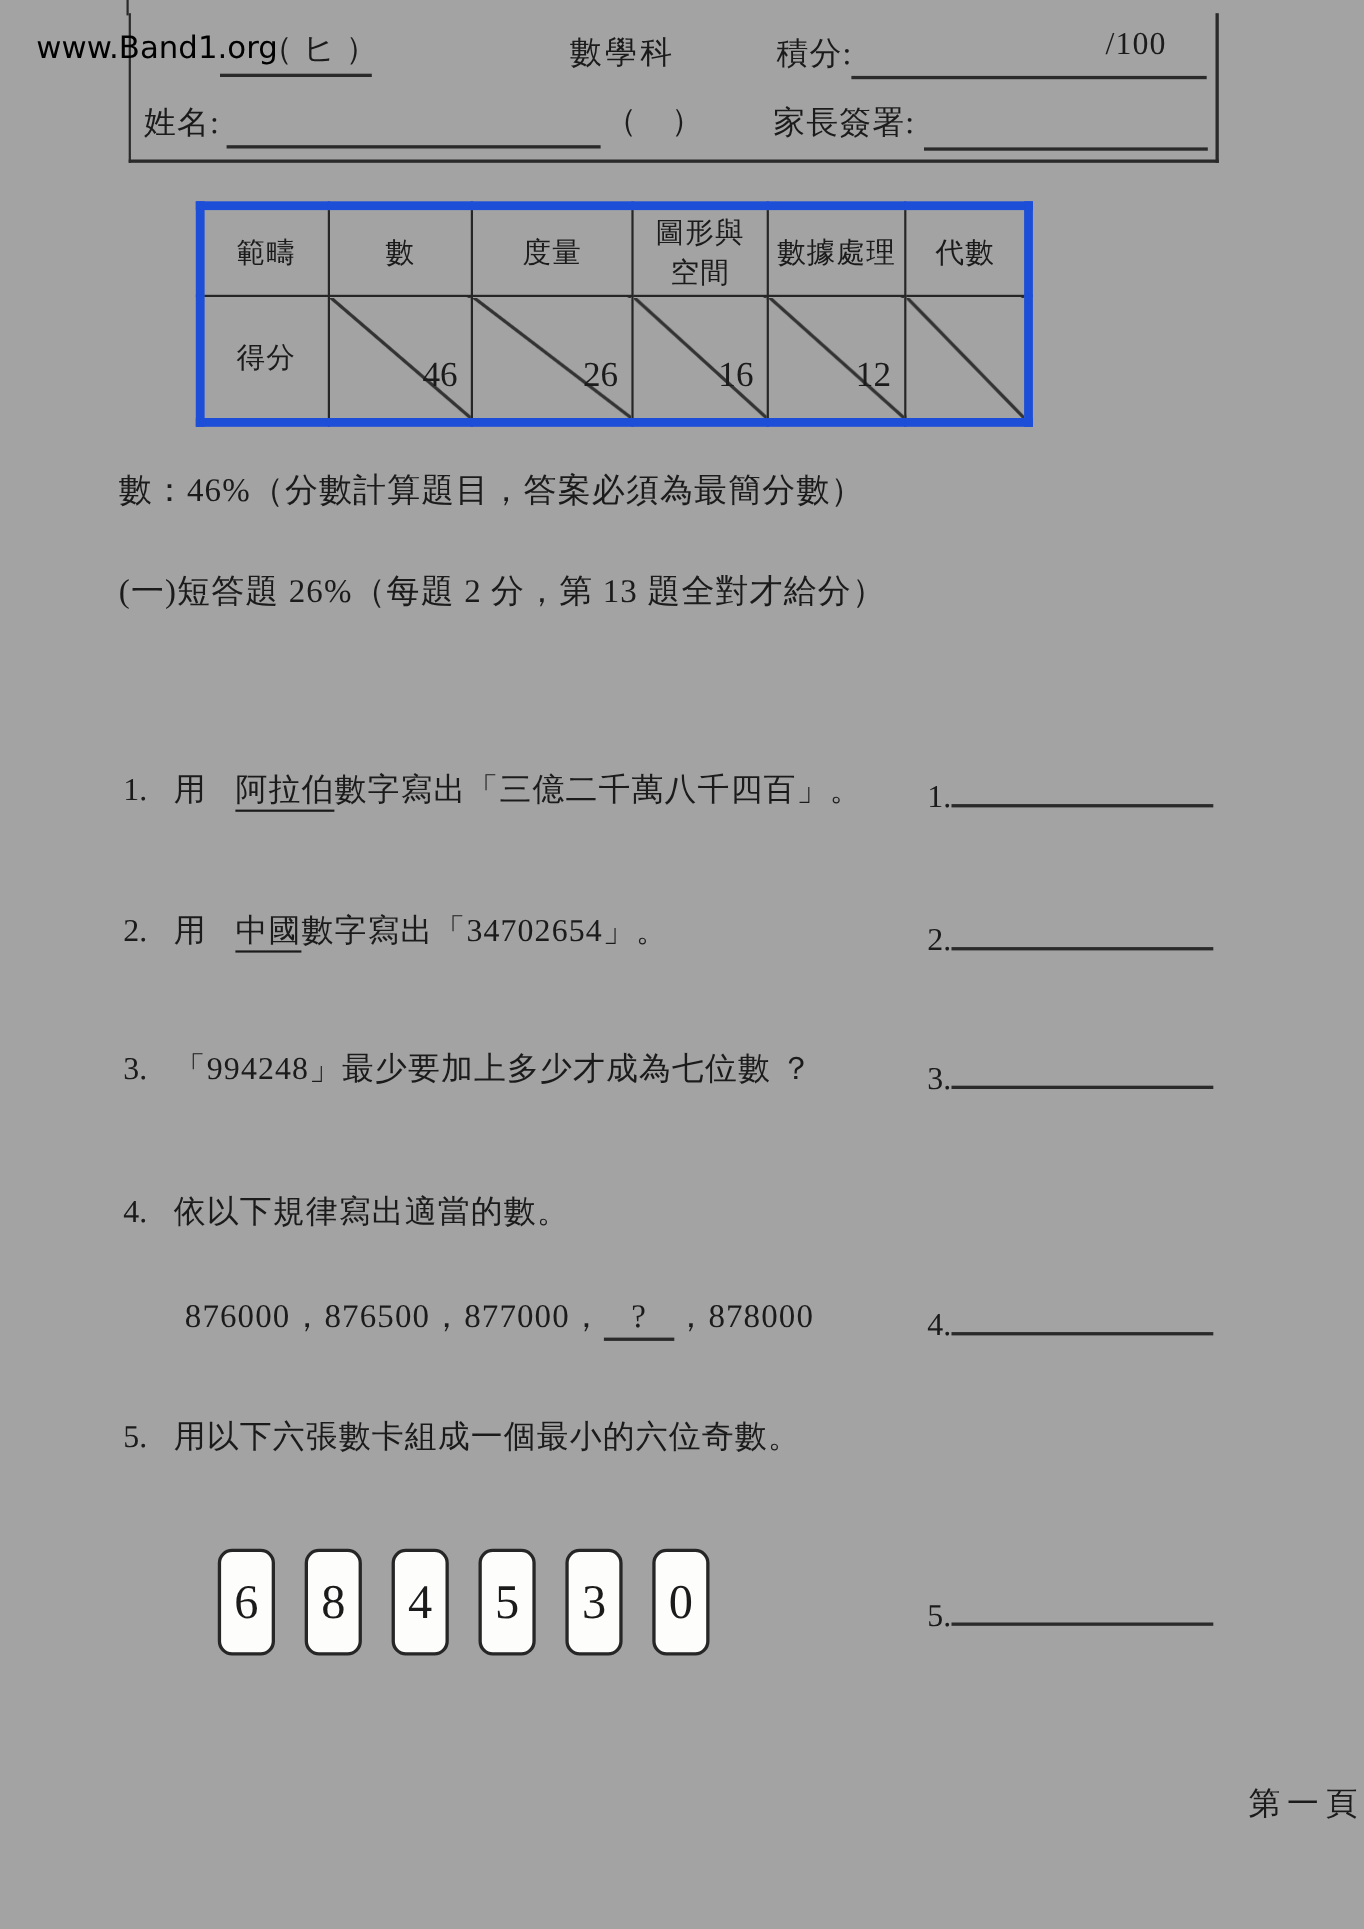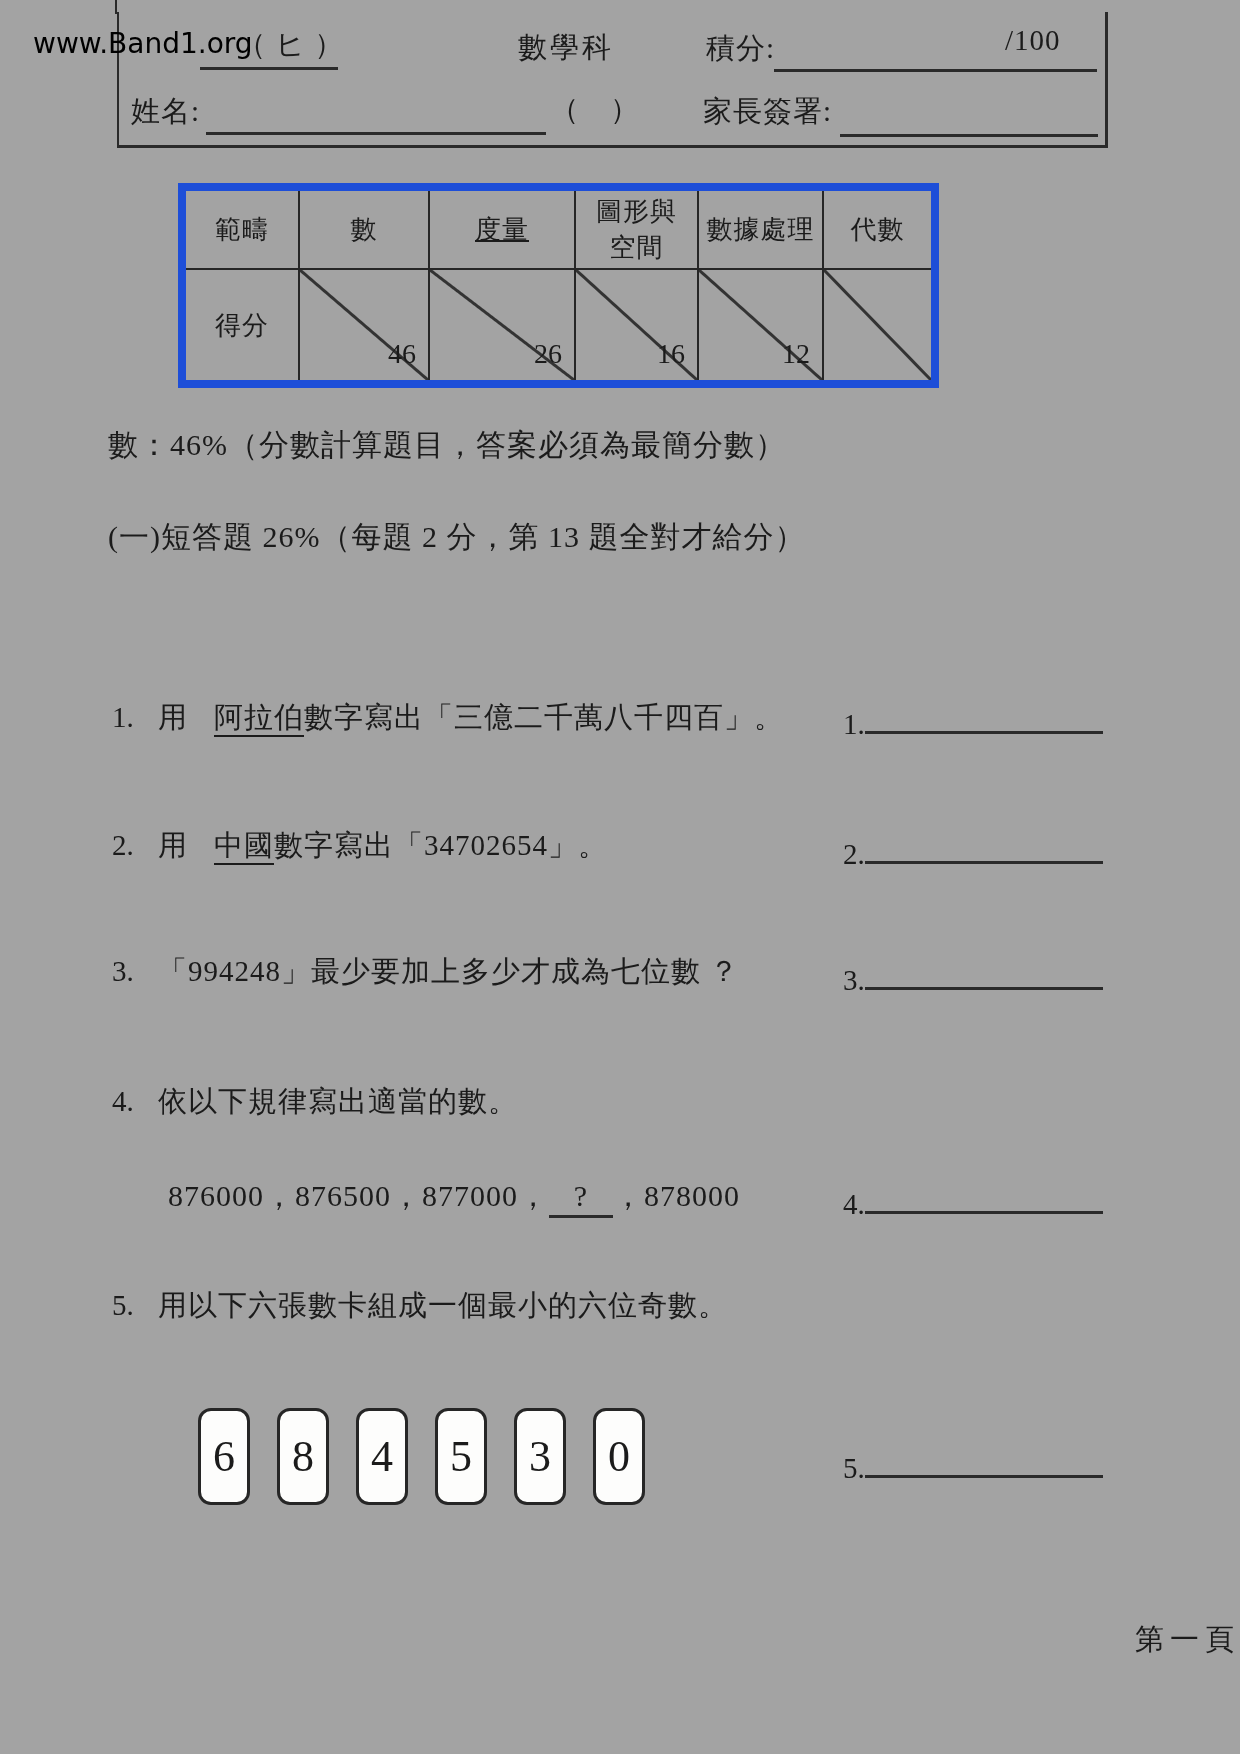--- a/index.html
+++ b/index.html
@@ -49,22 +49,22 @@
   .score-table tr.scr td { height:115px; }
   .score-table { border:8px solid #1d4ed8; }
   td.diag {
     background:linear-gradient(to right top,
       transparent calc(50% - 2px),
       #333 calc(50% - 1px),
       #333 calc(50% + 1px),
       transparent calc(50% + 2px));
   }
   .maxscore {
-    position:absolute; right:12px; bottom:10px;
-    font-size:28px; letter-spacing:0;
+    position:absolute; right:12px; bottom:21px;
+    font-size:32px; letter-spacing:0;
   }
   .wrapcell { display:inline-block; width:86px; line-height:1.35; }
 
   .body-text { font-size:30px; letter-spacing:1px; white-space:nowrap; }
   .q-num { display:inline-block; width:46px; font-size:29px; }
   .q-text { font-size:29px; letter-spacing:1px; }
   .u-word { border-bottom:2px solid #1b1b1b; padding-bottom:2px;margin-left:26px; }
 
   .answer { font-size:29px; white-space:nowrap; }
   .answer .blank {
@@ -113,21 +113,21 @@
   <div class="abs h-text" style="left:550px; top:90px;">（　）</div>
 
   <div class="abs h-text" style="left:703px; top:92px;">家長簽署:</div>
   <div class="abs line" style="left:840px; top:134px; width:258px;"></div>
 
   <table class="abs score-table">
     <tbody>
         <tr class="hdr">
       <td style="width:117px;">範疇</td>
       <td style="width:130px;">數</td>
-      <td style="width:146px;text-decoration:underline;">度量</td>
+      <td style="width:146px;">度量</td>
       <td style="width:123px;"><span class="wrapcell">圖形與空間</span></td>
       <td style="width:125px;">數據處理</td>
       <td style="width:112px;text-align:center;">代數</td>
     </tr>
     <tr class="scr">
       <td>得分</td>
       <td class="diag">
             <span class="maxscore">46</span>
           </td>
       <td class="diag">

